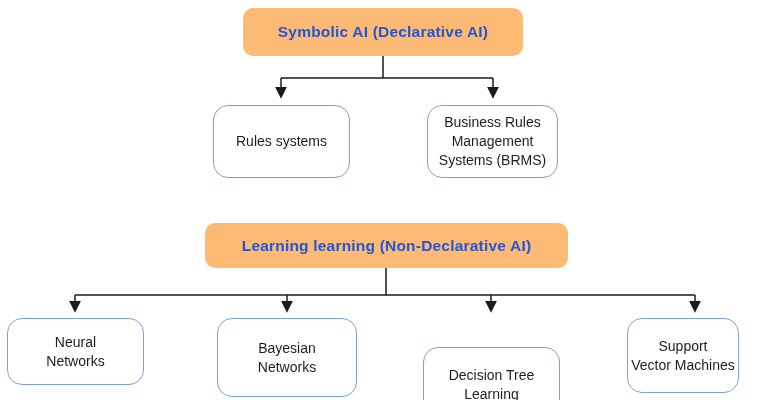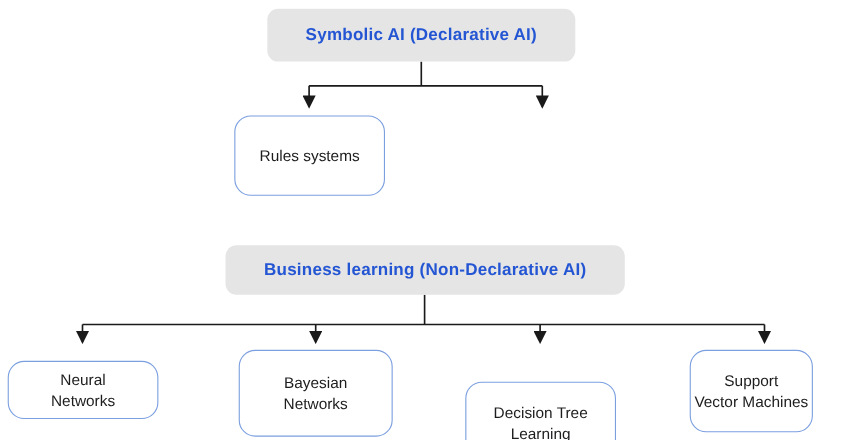--- a/index.html
+++ b/index.html
@@ -25,42 +25,42 @@
   .node {
     position: absolute;
     display: flex;
     align-items: center;
     justify-content: center;
     text-align: center;
     box-sizing: border-box;
     white-space: pre-line;
   }
   .header-node {
-    background: #e5e5e5;
+    background: #fdba74;
     border-radius: 10px;
     color: #2456d4;
     font-weight: bold;
     font-size: 15.5px;
     letter-spacing: 0.2px;
   }
   .leaf-node {
     background: #ffffff;
     border: 1.4px solid #7b9fdf;
     border-radius: 15px;
     color: #1d1d1f;
     font-size: 14px;
     line-height: 19px;
     font-weight: 400;
   }
   
   #t1-root { left: 243px; top: 8px;  width: 280px; height: 48px; }
   #t1-c0   { left: 213px; top: 105px; width: 137px; height: 73px; }
   #t1-c1   { left: 427px; top: 105px; width: 131px; height: 73px; }
   #t2-root { left: 205px; top: 223px; width: 363px; height: 45px; }
-  #t2-c0   { left: 7px;   top: 328px; width: 137px; height: 53px; }
+  #t2-c0   { left: 7px;   top: 318px; width: 137px; height: 67px; }
   #t2-c1   { left: 217px; top: 318px; width: 140px; height: 79px; }
   #t2-c2   { left: 423px; top: 318px; width: 137px; height: 75px; margin-top: 29px; }
   #t2-c3   { left: 627px; top: 318px; width: 112px; height: 75px; }
 </style>
 </head>
 <body>
 
 <div class="canvas">
 
   <svg class="connectors" viewBox="0 0 782 400" xmlns="http://www.w3.org/2000/svg">
@@ -84,22 +84,25 @@
       <path d="M287,295 V311" marker-end="url(#arrow)"></path>
       <path d="M491,295 V311" marker-end="url(#arrow)"></path>
       <path d="M695,295 V311" marker-end="url(#arrow)"></path>
     </g>
   </svg>
 
   <div id="t1-root" class="node header-node">Symbolic AI (Declarative AI)</div>
 
   <div id="t1-c0" class="node leaf-node">Rules systems</div>
 
+  <div id="t1-c1" class="node leaf-node">Business Rules
+Management
+Systems (BRMS)</div>
 
-  <div id="t2-root" class="node header-node">Business learning (Non-Declarative AI)</div>
+  <div id="t2-root" class="node header-node">Learning learning (Non-Declarative AI)</div>
 
   <div id="t2-c0" class="node leaf-node">Neural
 Networks</div>
 
   <div id="t2-c1" class="node leaf-node">Bayesian
 Networks</div>
 
   <div id="t2-c2" class="node leaf-node">Decision Tree
 Learning</div>
 

